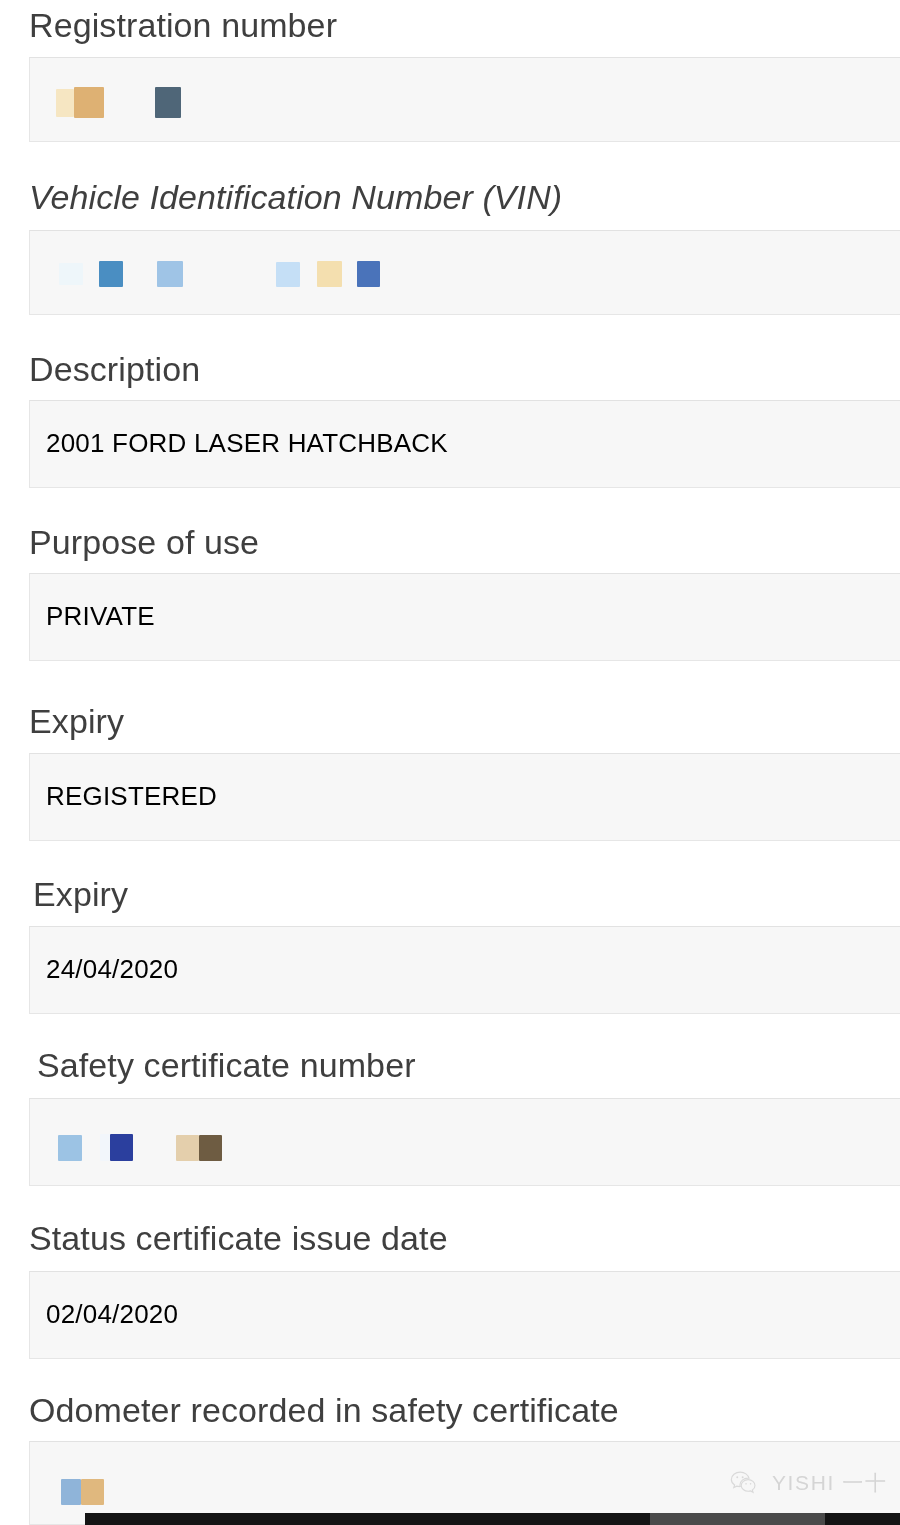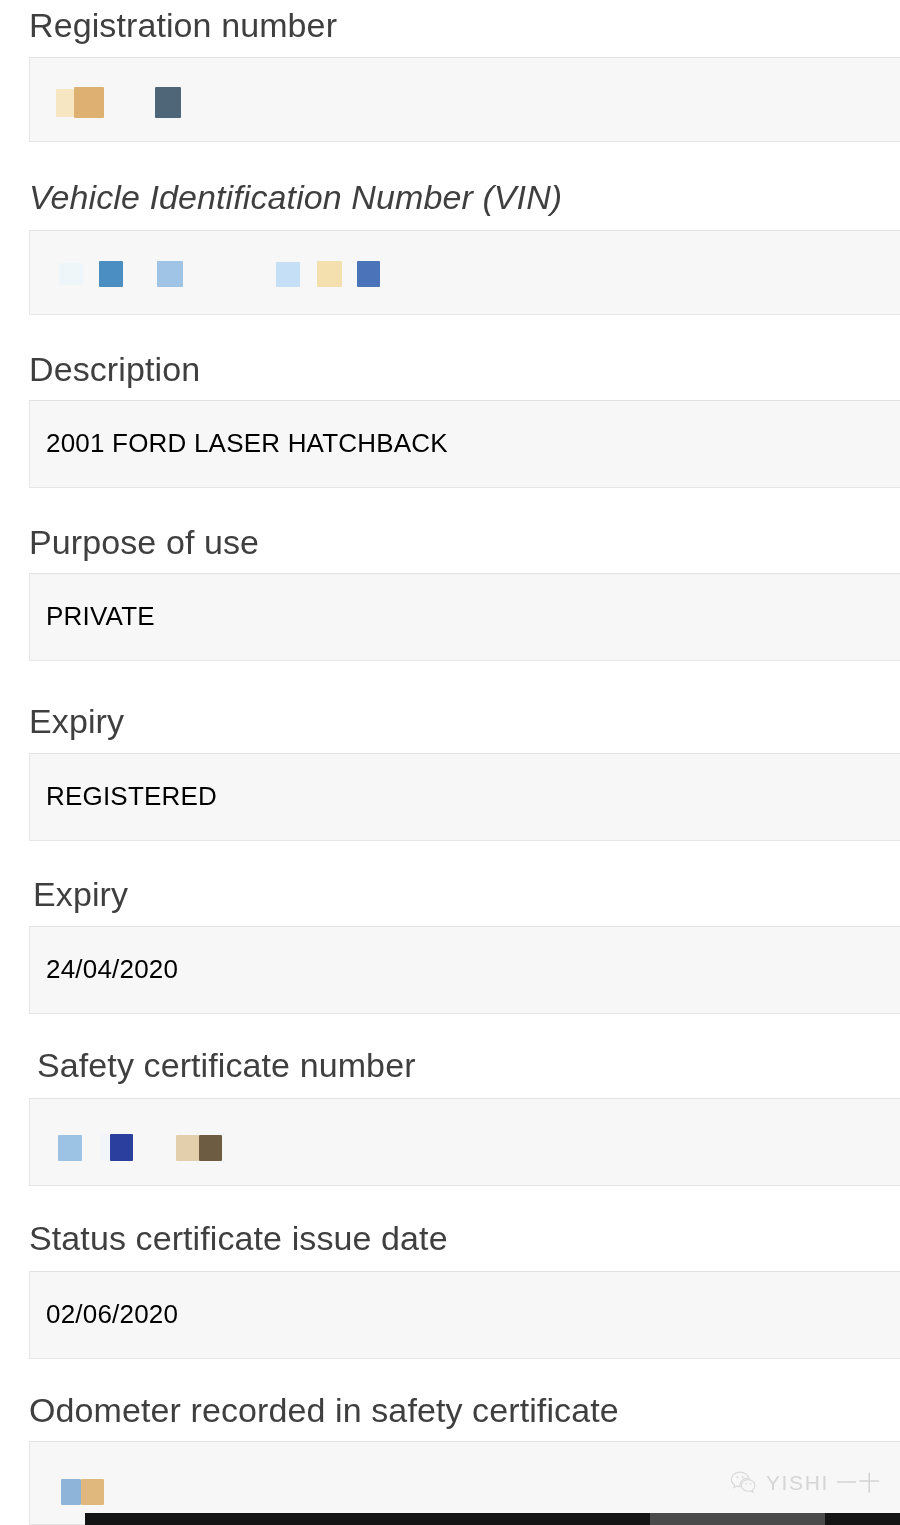--- a/index.html
+++ b/index.html
@@ -73,21 +73,21 @@
   .mask-block {
     position: absolute;
     border-radius: 1px;
   }
 
   
   .watermark {
     position: absolute;
     display: flex;
     align-items: center;
-    gap: 9px;
+    gap: 15px;
     opacity: 0.5;
     pointer-events: none;
   }
   .watermark .wm-text {
     font-size: 21px;
     color: #b4b4b4;
     letter-spacing: 1.6px;
     line-height: 1;
     white-space: nowrap;
   }
@@ -168,21 +168,21 @@
           <span class="mask-block" style="left: 70px; top: 35px; width: 10px; height: 27px; background: rgb(242, 246, 251);"></span>
           <span class="mask-block" style="left: 80px; top: 35px; width: 23px; height: 27px; background: rgb(43, 63, 158);"></span>
           <span class="mask-block" style="left: 146px; top: 36px; width: 23px; height: 26px; background: rgb(228, 207, 172);"></span>
           <span class="mask-block" style="left: 169px; top: 36px; width: 23px; height: 26px; background: rgb(110, 92, 66);"></span>
         </div>
       </div>
     </div>
     <div class="field" style="position: absolute; left: 0px; top: 0px; width: 914px;">
       <div class="field-label" style="position: absolute; left: 0px; top: 1221px;">Status certificate issue date</div>
       <div class="field-box" style="position: absolute; left: 0px; right: 0px; top: 1271px; height: 88px;">
-        <div class="field-value">02/06/2020</div>
+        <div class="field-value">02/04/2020</div>
       </div>
     </div>
     <div class="field" style="position: absolute; left: 0px; top: 0px; width: 914px;">
       <div class="field-label" style="position: absolute; left: 0px; top: 1393px;">Odometer recorded in safety certificate</div>
       <div class="field-box" style="position: absolute; left: 0px; right: 0px; top: 1441px; height: 84px;">
         <div class="mask-row">
           <span class="mask-block" style="left: 31px; top: 37px; width: 20px; height: 26px; background: rgb(143, 180, 217);"></span>
           <span class="mask-block" style="left: 51px; top: 37px; width: 23px; height: 26px; background: rgb(224, 184, 126);"></span>
         </div>
       </div>

